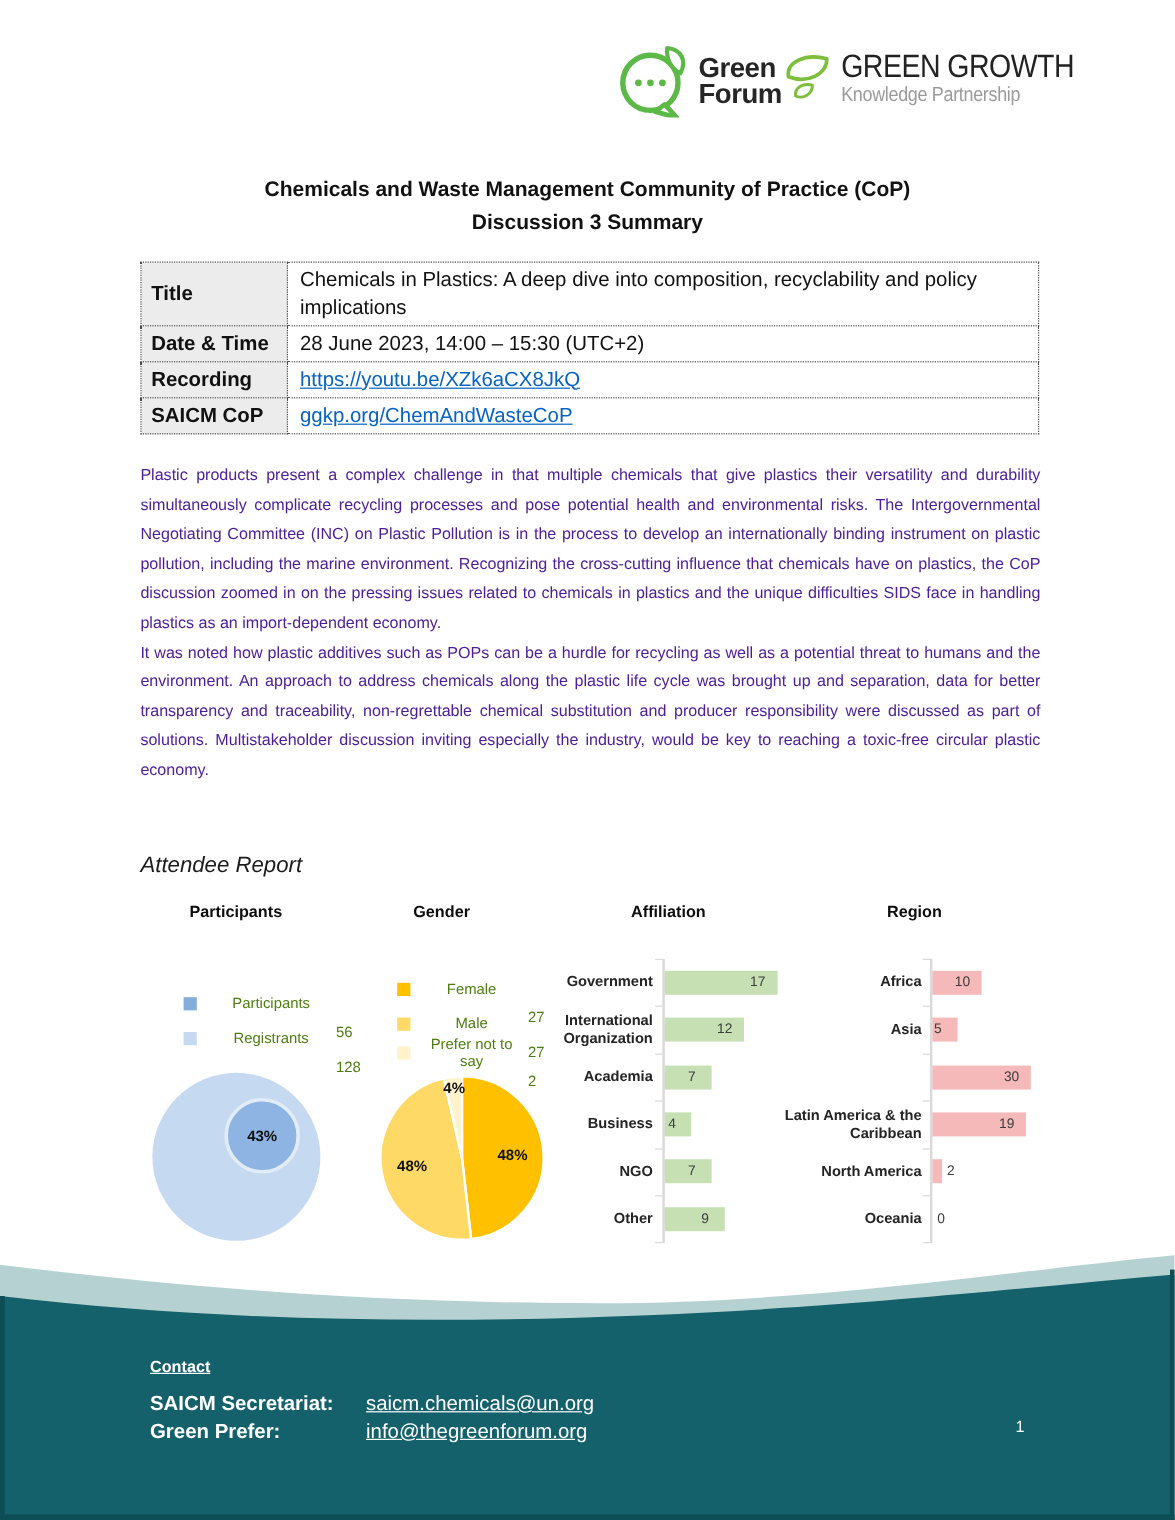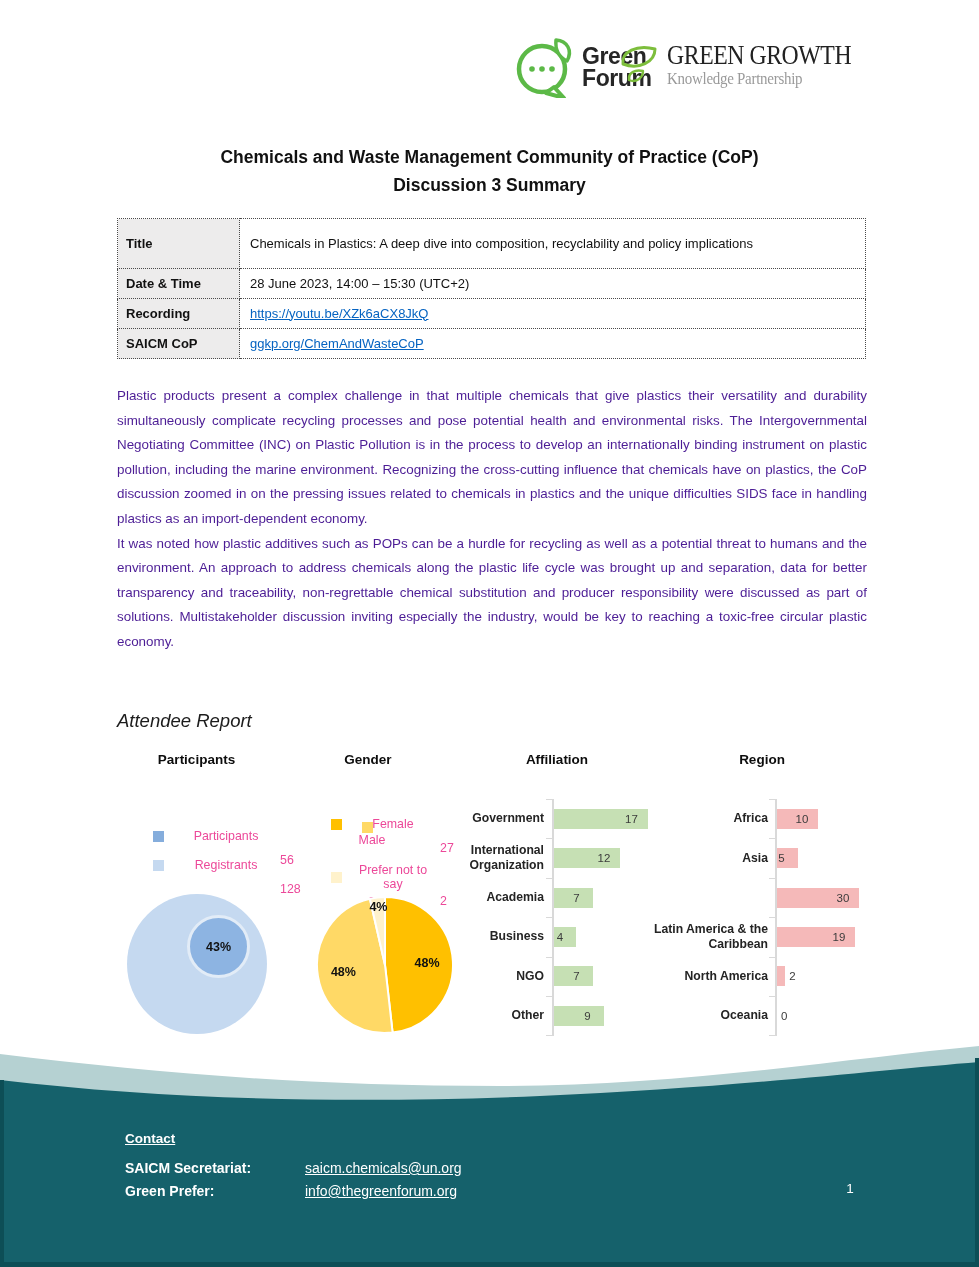--- a/index.html
+++ b/index.html
@@ -4,51 +4,51 @@
 <style>
   html,body{margin:0;padding:0;background:#ffffff;}
   .page{position:relative;width:979px;height:1267px;background:#fff;overflow:hidden;
         font-family:"Liberation Sans",sans-serif;color:#141414;}
   .abs{position:absolute;}
 
   
   #logo-saicm{left:103px;top:26px;}
   #logo-greenforum{left:514px;top:36px;display:flex;align-items:center;}
   .gf-text{font-weight:bold;font-size:23px;line-height:22px;color:#262626;letter-spacing:-0.4px;margin-left:6px;}
-  #logo-ggkp{left:619px;top:42px;display:flex;align-items:flex-start;font-family:Liberation Serif, serif;}
+  #logo-ggkp{left:653px;top:42px;display:flex;align-items:flex-start;}
   .ggkp-text{margin-left:6px;transform:scaleX(0.88);transform-origin:left top;}
   .ggkp-title{font-size:27px;line-height:27px;font-weight:400;color:#222;letter-spacing:-0.5px;white-space:nowrap;}
   .ggkp-sub{font-size:17px;color:#9a9a9a;letter-spacing:-0.3px;white-space:nowrap;}
 
   
   #doc-title{left:0;top:143px;width:979px;text-align:center;font-weight:bold;
              font-size:17.5px;line-height:28px;color:#111;}
 
   
-  #info-table{left:117px;top:218px;width:749px;border-collapse:collapse;font-size:13px;color:#111;}
+  #info-table{left:117px;top:218px;width:749px;border-collapse:collapse;font-size:17px;color:#111;}
   #info-table td{border:1px dotted #4a4a4a;vertical-align:middle;}
   #info-table td.lbl{width:105px;background:#EDECEC;font-weight:bold;padding:4px 8px;}
   #info-table td.val{padding:2px 10px;line-height:24px;}
   #info-table tr.r1{height:50px;} #info-table tr.r{height:30px;}
   a.doclink{color:#0563C1;text-decoration:underline;cursor:pointer;}
 
   
   #body-text{left:117px;top:384px;width:750px;font-size:13.4px;line-height:24.6px;
              text-align:justify;color:#4c1d95;}
   #body-text p{margin:0;}
 
   
   #attendee-heading{left:117px;top:710px;font-size:18.5px;color:#1c1c1c;font-style:italic;}
   .chart-title{position:absolute;top:752px;font-weight:bold;font-size:13.5px;text-align:center;color:#0d0d0d;}
   #t-participants{left:114px;width:165px;}
   #t-gender{left:303px;width:130px;}
   #t-affiliation{left:475px;width:164px;}
   #t-region{left:690px;width:144px;}
 
-  .legend-row{position:absolute;display:flex;align-items:center;font-size:12.4px;color:#ec4899;padding-left:24px;}
+  .legend-row{position:absolute;display:flex;align-items:center;font-size:12.4px;color:#4d7c0f;padding-left:24px;}
   .sw{width:11px;height:11px;flex:none;}
   .leg-lbl{text-align:center;line-height:14px;}
   .leg-val{margin-left:6px;margin-top:48px;}
 
   
   #bubble-outer{left:127px;top:894px;width:140px;height:140px;border-radius:50%;background:#C5D9F0;}
   #bubble-inner{left:187px;top:915px;width:63px;height:63px;box-sizing:border-box;border-radius:50%;
                 background:#8DB4E2;border:3px solid #E2ECF7;display:flex;align-items:center;justify-content:center;
                 font-weight:bold;font-size:12.5px;color:#111;}
 
@@ -60,21 +60,21 @@
   .tickmark{position:absolute;background:#D9D9D9;height:1px;width:6px;}
   .bar-cat{position:absolute;display:flex;align-items:center;justify-content:flex-end;
            text-align:right;font-weight:bold;font-size:12.2px;line-height:15px;color:#242424;}
   .bar{position:absolute;height:20px;}
   .bar-val{position:absolute;font-size:11.5px;color:#3b3b3b;height:20px;line-height:20px;}
 
   
   #footer-svg{left:0;top:1038px;}
   .f-white{color:#ffffff;}
   #contact-heading{left:125px;top:1131px;font-weight:bold;font-size:13.5px;text-decoration:underline;}
-  .f-row{position:absolute;left:125px;display:flex;font-size:14px;}
+  .f-row{position:absolute;left:125px;display:flex;font-size:17px;}
   .f-lbl{width:180px;font-weight:bold;}
   .f-link{color:#fff;text-decoration:underline;cursor:pointer;}
   #page-number{left:838px;top:1181px;width:24px;text-align:center;font-size:13.5px;}
   .edge{position:absolute;background:#0d4e56;}
 </style>
 </head>
 <body>
 
 <div class="page">
 
@@ -152,21 +152,21 @@
     <span class="sw" style="background:#C5D9F0;margin-right:14px;"></span>
     <span class="leg-lbl" style="width:96px;">Registrants</span>
     <span class="leg-val">128</span>
   </div>
 
   <div class="legend-row" style="left:307px;top:793px;">
     <span class="sw" style="background:#FFC000;margin-right:10px;"></span>
     <span class="leg-lbl" style="width:82px;">Female</span>
     <span class="leg-val">27</span>
   </div>
-  <div class="legend-row" style="left:307px;top:822px;flex-direction:column;">
+  <div class="legend-row" style="left:307px;top:822px;">
     <span class="sw" style="background:#FFD966;margin-right:10px;"></span>
     <span class="leg-lbl" style="width:82px;">Male</span>
     <span class="leg-val">27</span>
   </div>
   <div class="legend-row" style="left:307px;top:846px;">
     <span class="sw" style="background:#FFF2CC;margin-right:10px;"></span>
     <span class="leg-lbl" style="width:82px;">Prefer not to say</span>
     <span class="leg-val">2</span>
   </div>
 

